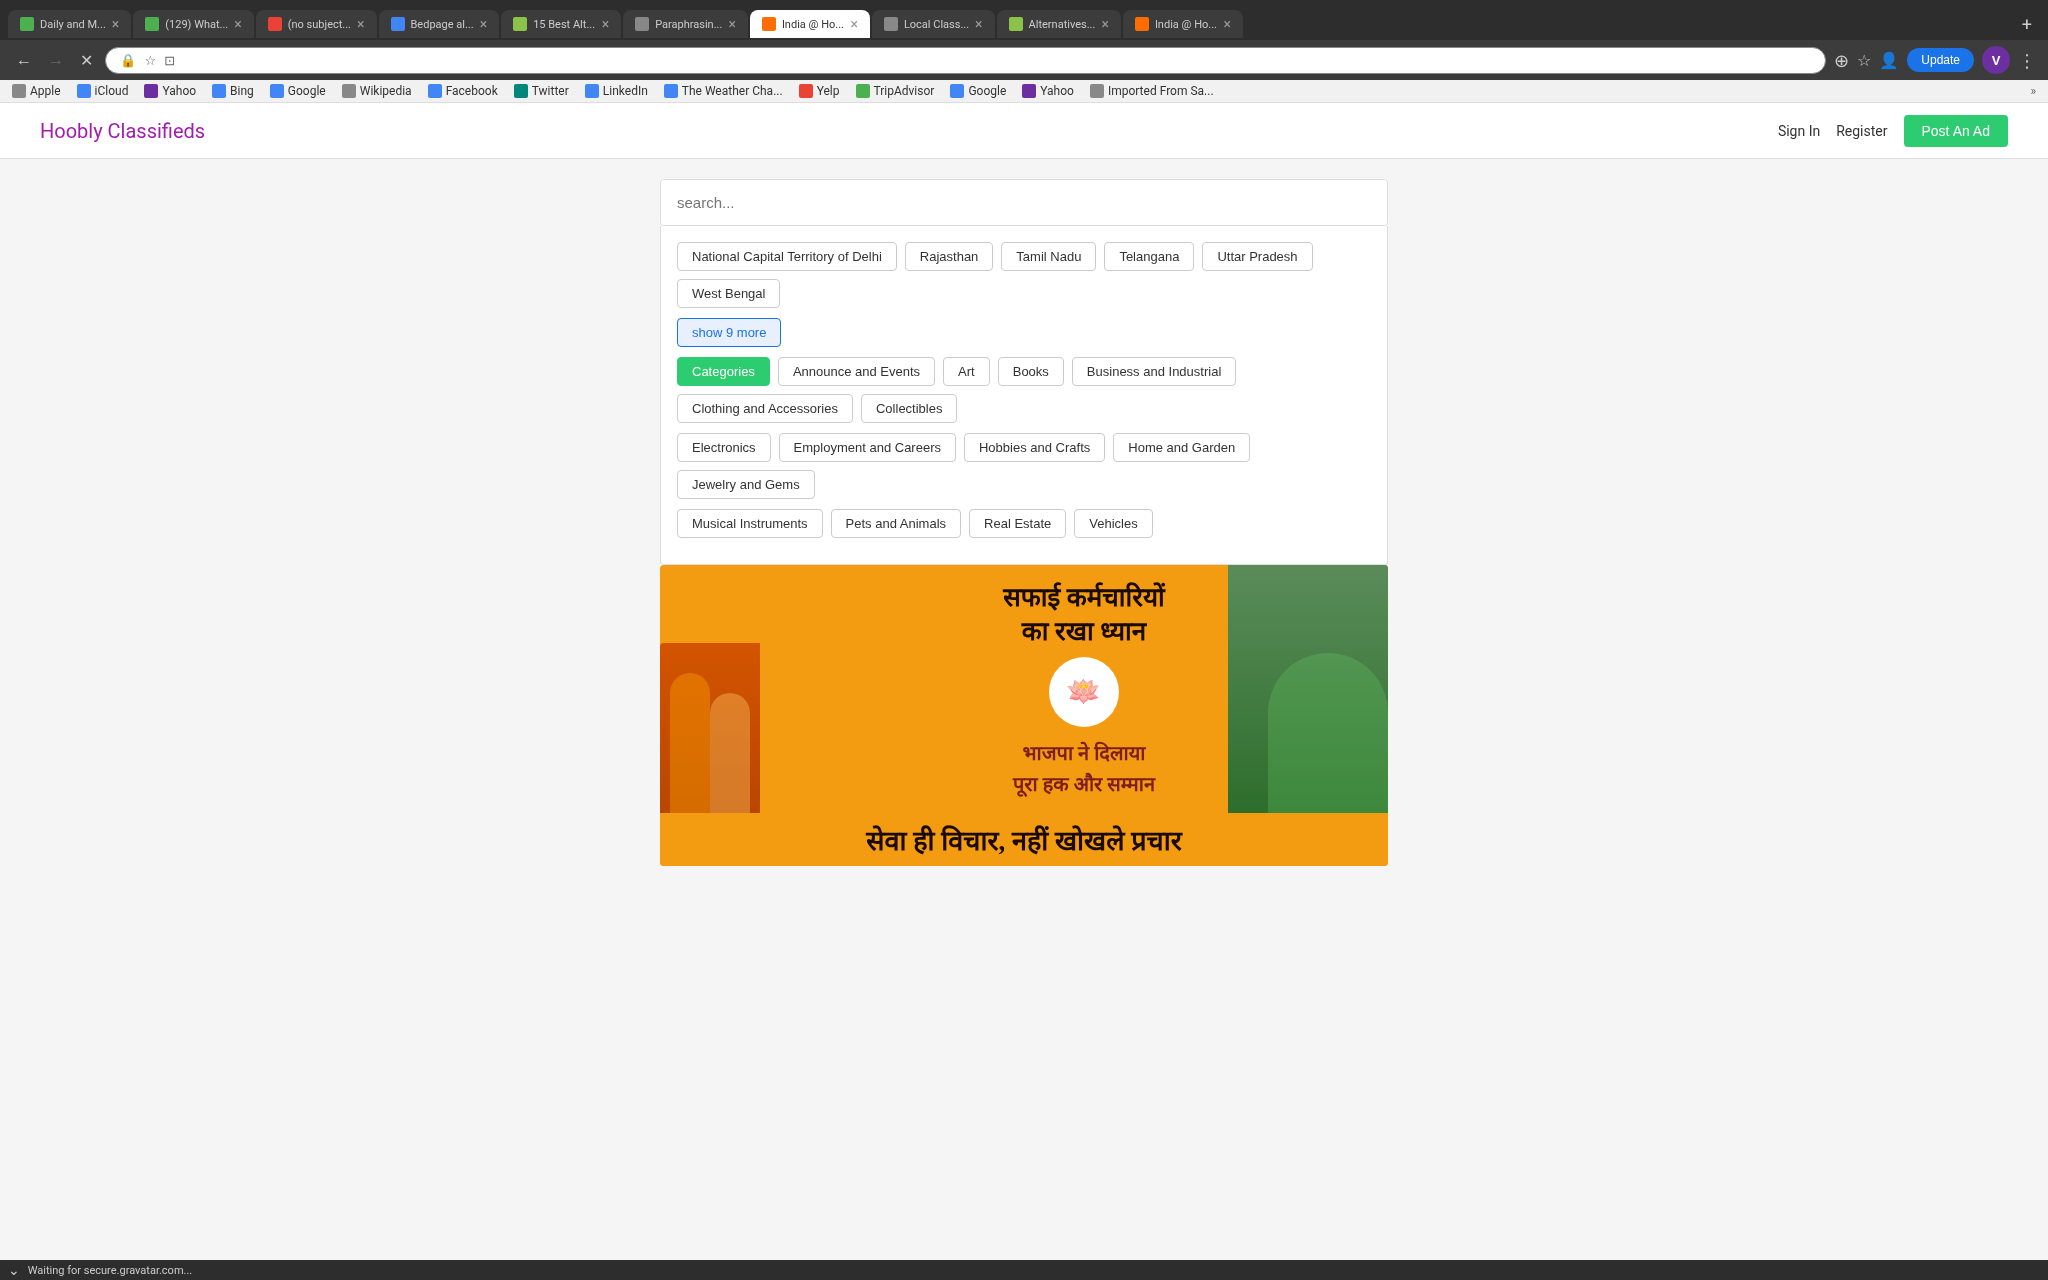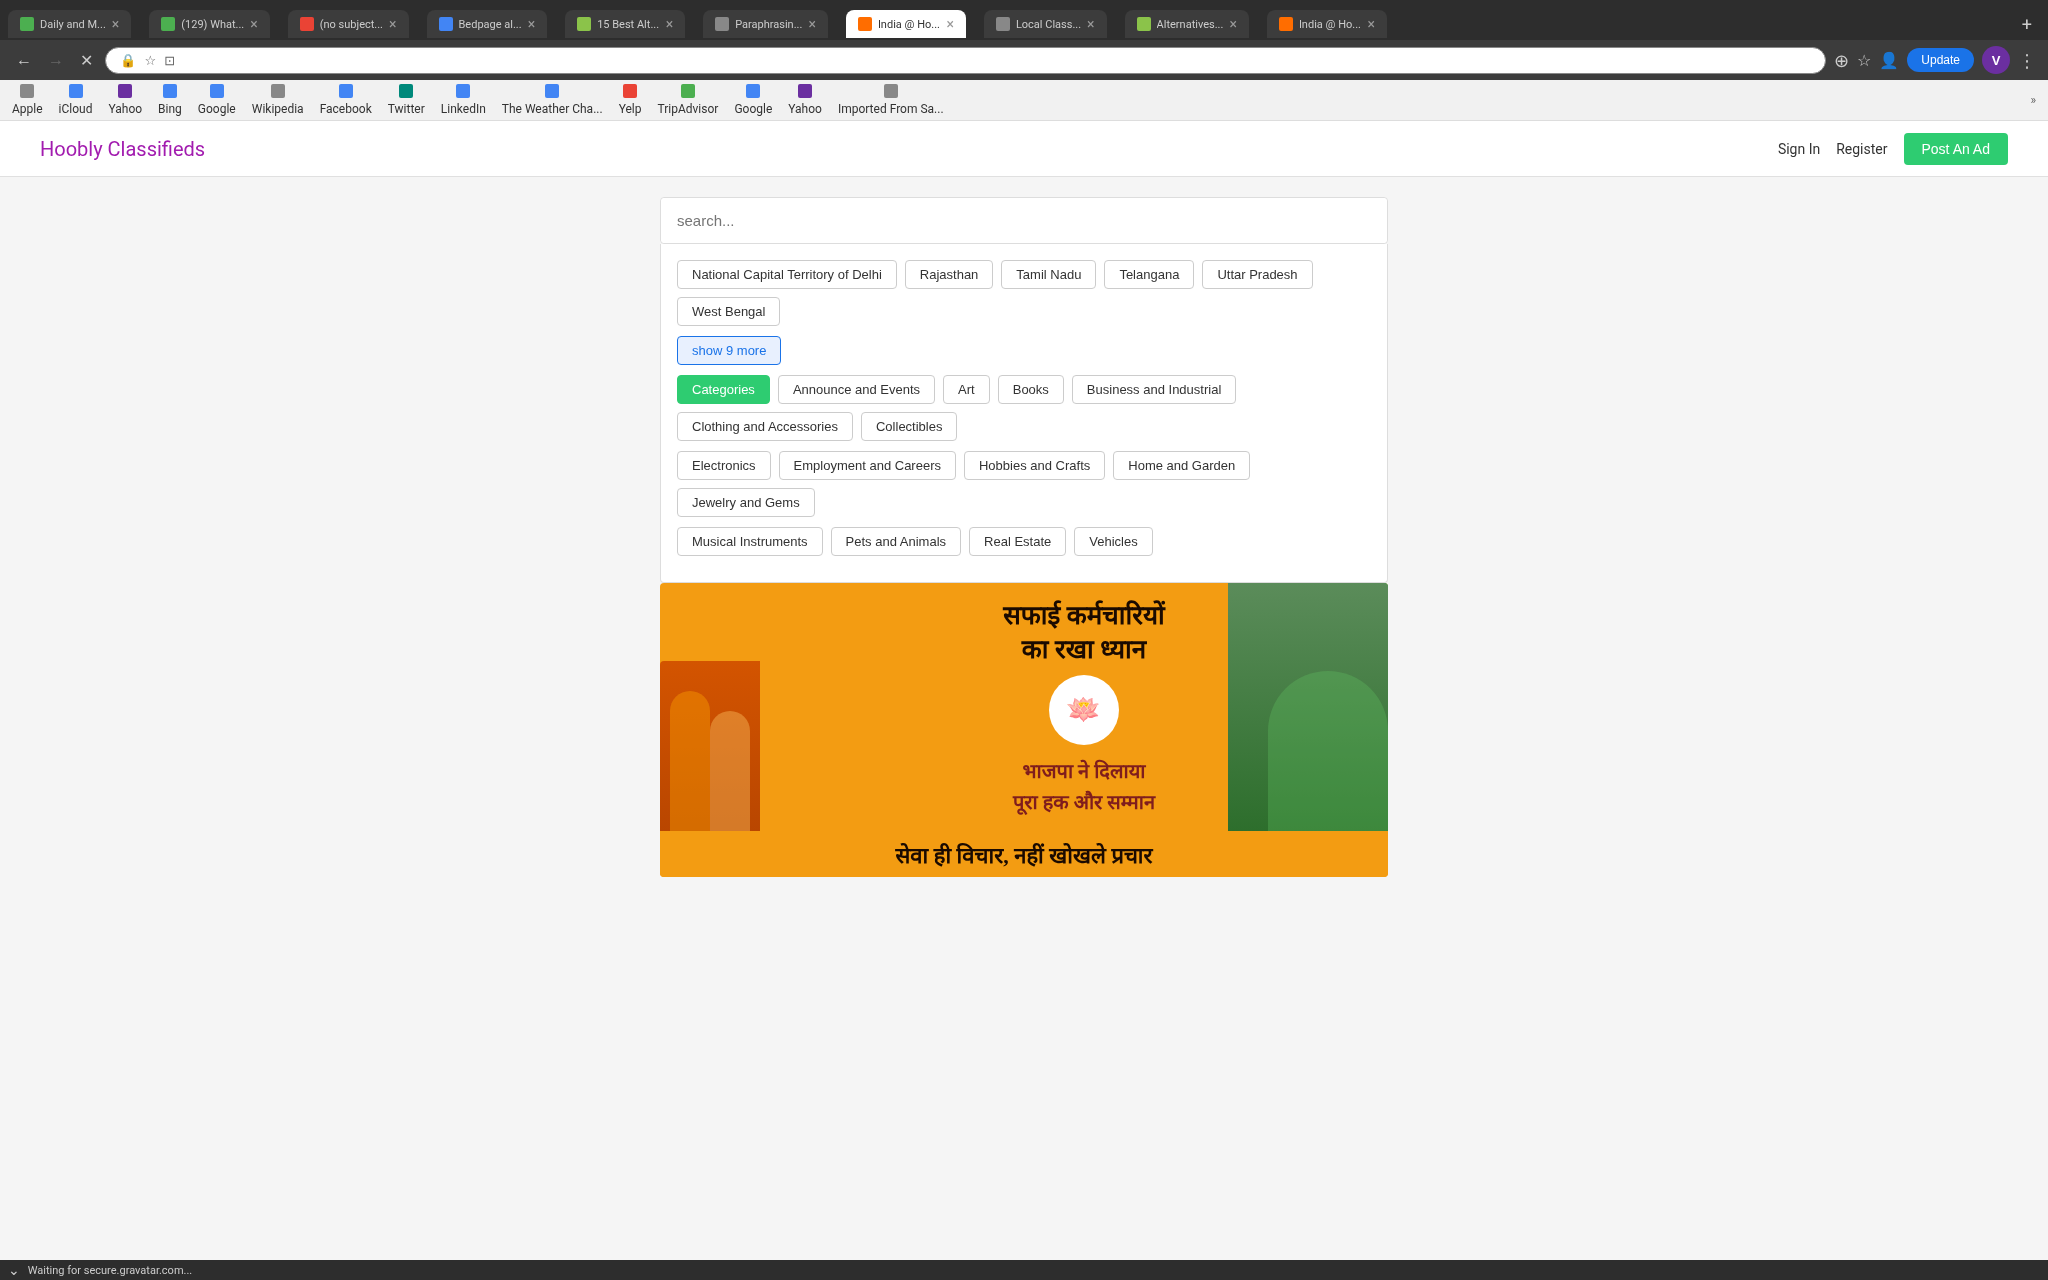--- a/index.html
+++ b/index.html
@@ -19,21 +19,21 @@
     .nav-btn { color: #ccc; font-size: 16px; cursor: pointer; padding: 4px; border: none; background: none; }
     .nav-btn:disabled { color: #666; }
     .loading-spinner { color: #ccc; font-size: 16px; padding: 4px; }
     .address-bar { flex: 1; background: #fff; border: 1px solid #888; border-radius: 20px; padding: 5px 14px; font-size: 13px; color: #333; display: flex; align-items: center; gap: 8px; }
     .address-bar-text { flex: 1; font-size: 13px; }
     .address-bar-icons { display: flex; gap: 8px; color: #666; }
     .browser-action-btn { background: #1a73e8; color: white; border: none; border-radius: 16px; padding: 5px 14px; font-size: 12px; cursor: pointer; font-weight: 500; }
     .profile-btn { width: 28px; height: 28px; border-radius: 50%; background: #6B2FA0; color: white; display: flex; align-items: center; justify-content: center; font-size: 13px; font-weight: bold; cursor: pointer; border: none; }
 
     .bookmarks-bar { background: #f1f1f1; padding: 4px 12px; display: flex; align-items: center; gap: 16px; border-bottom: 1px solid #ddd; overflow: hidden; }
-    .bookmark-item { display: flex; align-items: center; gap: 4px; font-size: 12px; color: #333; cursor: pointer; white-space: nowrap; flex-direction: column; }
+    .bookmark-item { display: flex; align-items: center; gap: 4px; font-size: 12px; color: #333; cursor: pointer; white-space: nowrap; }
     .bookmark-icon { width: 14px; height: 14px; border-radius: 2px; background: #ddd; flex-shrink: 0; }
     .bookmark-more { color: #666; font-size: 12px; cursor: pointer; margin-left: auto; }
 
     
     .site-header { background: #fff; border-bottom: 1px solid #e0e0e0; padding: 0 40px; display: flex; align-items: center; justify-content: space-between; height: 56px; }
     .site-logo { font-size: 20px; font-weight: 400; color: #a21caf; }
     .site-nav { display: flex; align-items: center; gap: 16px; }
     .nav-link { color: #333; text-decoration: none; font-size: 14px; cursor: pointer; }
     .post-ad-btn { background: #2ecc71; color: white; border: none; border-radius: 4px; padding: 8px 18px; font-size: 14px; font-weight: 500; cursor: pointer; }
 
@@ -53,21 +53,21 @@
 
     .ad-banner { margin-top: 0; background: #f39c12; border-radius: 4px; overflow: hidden; width: 100%; position: relative; }
     .ad-banner-inner { display: flex; align-items: stretch; min-height: 180px; }
     .ad-figures { display: flex; align-items: flex-end; width: 280px; flex-shrink: 0; }
     .ad-text-center { flex: 1; display: flex; flex-direction: column; align-items: center; justify-content: center; text-align: center; padding: 16px; }
     .ad-hindi-large { font-size: 26px; font-weight: 900; color: #1a0a00; line-height: 1.3; font-family: serif; }
     .ad-hindi-sub { font-size: 20px; font-weight: 700; color: #7f1d1d; margin-top: 4px; font-family: serif; }
     .ad-logo { width: 70px; height: 70px; background: white; border-radius: 50%; display: flex; align-items: center; justify-content: center; margin: 8px auto; }
     .ad-logo-inner { font-size: 28px; }
     .ad-right-figure { width: 160px; flex-shrink: 0; background: linear-gradient(135deg, #27ae60 20%, #2ecc71 100%); position: relative; display: flex; align-items: flex-end; }
-    .ad-bottom-text { background: #f39c12; text-align: center; padding: 8px; font-size: 22px; font-weight: 900; color: #1a0a00; font-family: serif; }
+    .ad-bottom-text { background: #f39c12; text-align: center; padding: 8px; font-size: 27px; font-weight: 900; color: #1a0a00; font-family: serif; }
     .ad-info-icon { position: absolute; top: 6px; right: 6px; width: 18px; height: 18px; background: rgba(0,0,0,0.3); border-radius: 50%; display: flex; align-items: center; justify-content: center; font-size: 11px; color: white; font-style: italic; font-weight: bold; cursor: pointer; }
 
     .status-bar { background: #2d2d2d; color: #ccc; font-size: 11px; padding: 2px 8px; position: fixed; bottom: 0; left: 0; right: 0; display: flex; align-items: center; gap: 8px; }
     .chevron-btn { color: #ccc; font-size: 14px; cursor: pointer; }
 
     
     .fav-green { background: #4CAF50; }
     .fav-gray { background: #888; }
     .fav-blue { background: #4285f4; }
     .fav-red { background: #ea4335; }
@@ -75,21 +75,21 @@
     .fav-purple { background: #6B2FA0; }
     .fav-teal { background: #00897B; }
     .fav-lime { background: #8bc34a; }
   </style>
 </head>
 <body>
 
 <div class="browser-chrome">
   <div class="tab-bar">
 
-    <div id="tabs-container" style="display:flex;gap:18px;align-items:center;flex:1;overflow:hidden;">
+    <div id="tabs-container" style="display:flex;gap:2px;align-items:center;flex:1;overflow:hidden;">
         <div class="tab">
     <div class="tab-favicon fav-green"></div>
     <span class="tab-label">Daily and M...</span>
     <span class="tab-close">×</span>
   </div>
         <div class="tab">
     <div class="tab-favicon fav-green"></div>
     <span class="tab-label">(129) What...</span>
     <span class="tab-close">×</span>
   </div>

